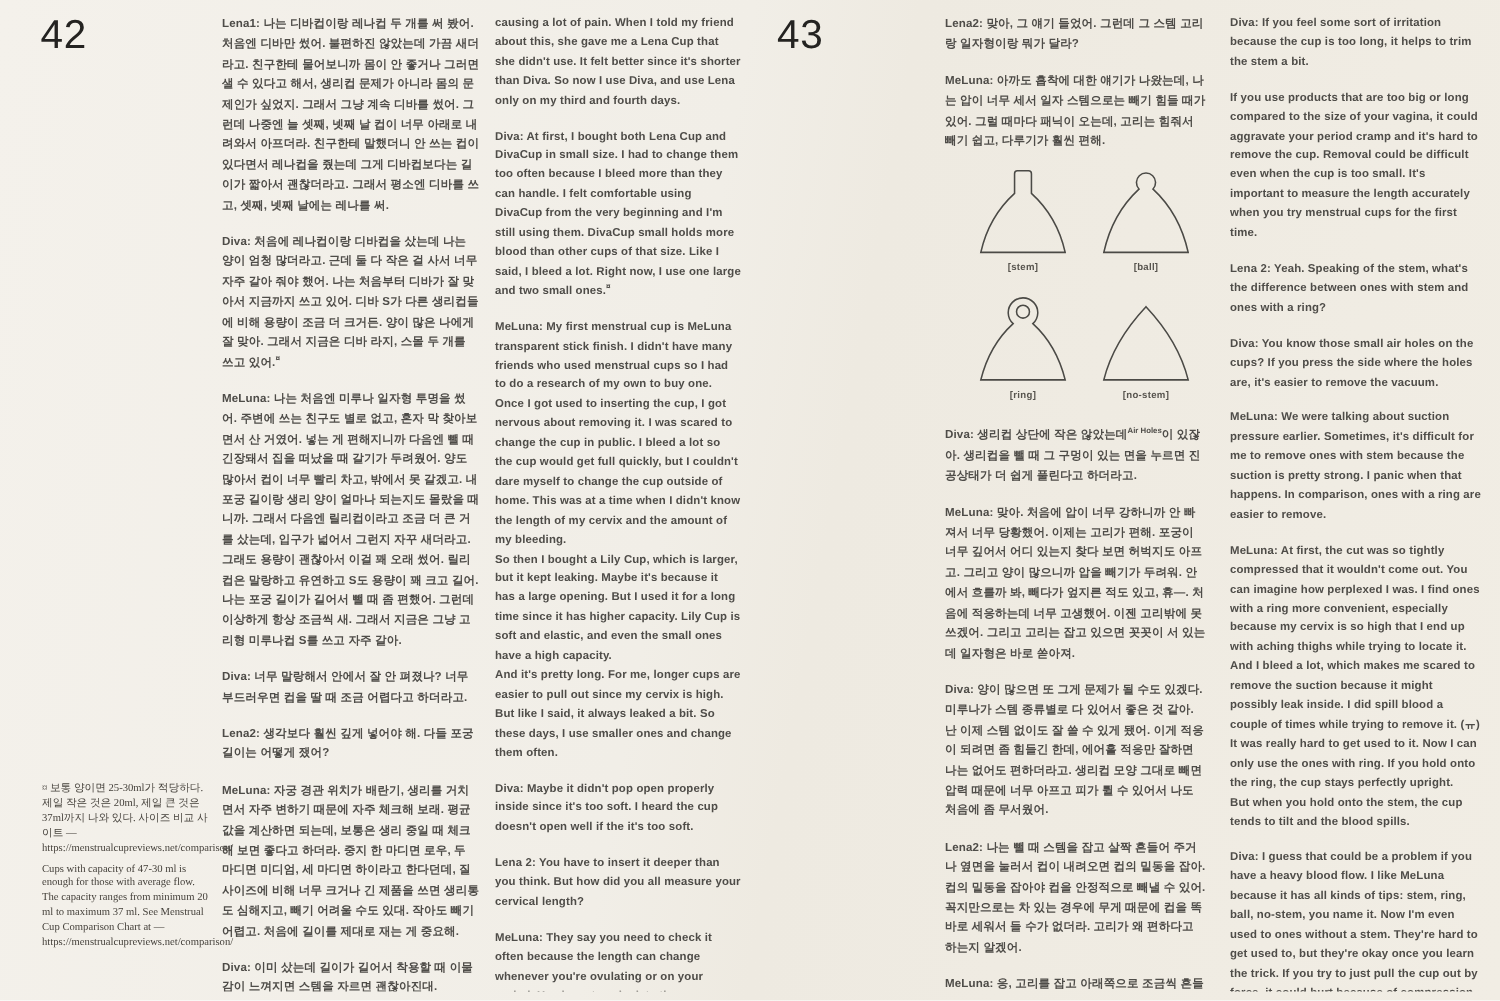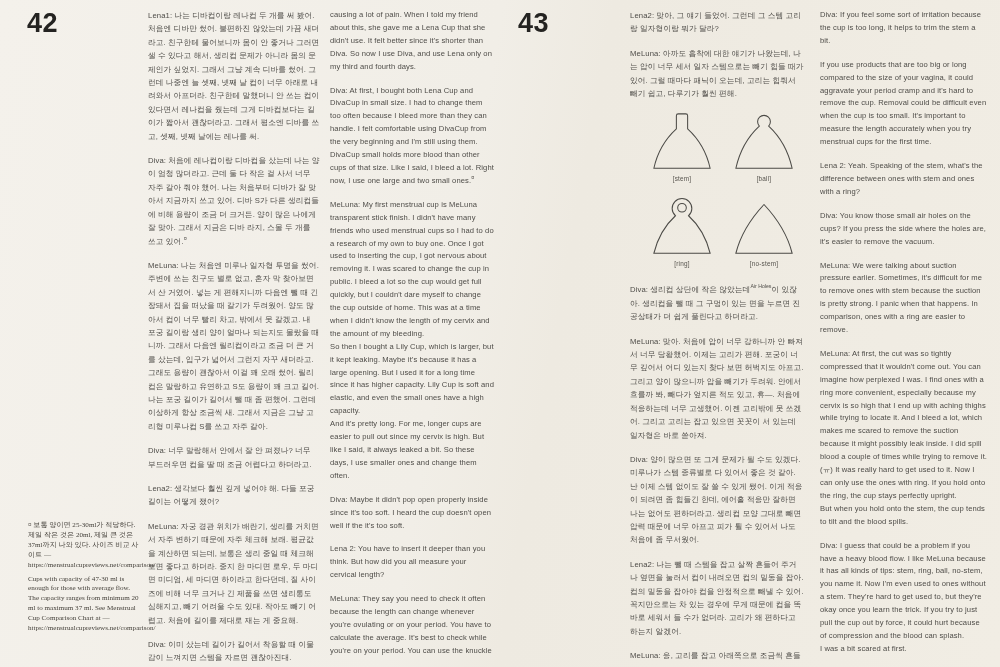--- a/index.html
+++ b/index.html
@@ -5,27 +5,27 @@
   html,body{margin:0;padding:0;}
   body{
     width:1000px;height:667px;position:relative;overflow:hidden;
     background:linear-gradient(100deg,#f4f1eb 0%,#f1eee7 45%,#eeeae1 55%,#f1ede4 100%);
     font-family:"Liberation Sans","DejaVu Sans",sans-serif;
     color:#4e4c48;
     -webkit-font-smoothing:antialiased;
   }
   .page-num{
     position:absolute;top:8px;
-    font-size:27px;font-weight:700;color:#242321;letter-spacing:0.5px;
+    font-size:27px;font-weight:400;color:#242321;letter-spacing:0.5px;
   }
   .pn42{left:27px;}
   .pn43{left:518px;}
   .col{
     position:absolute;top:9px;height:652px;overflow:hidden;
-    font-size:7.7px;line-height:13.4px;letter-spacing:0.1px;
+    font-size:7.7px;line-height:13.4px;letter-spacing:0.1px;font-weight:bold;
   }
   .col p{margin:0 0 11px;white-space:pre-line;}
   .col1{left:148px;width:172px;}
   .col2{left:330px;width:164px;font-size:7.6px;line-height:12.9px;}
   .col3{left:630px;width:174px;}
   .col4{left:820px;width:168px;font-size:7.6px;line-height:12.9px;}
   sup.mark{font-size:5.5px;line-height:0;}
   sup.airholes{font-size:5.2px;line-height:0;letter-spacing:0;}
   .footnote{
     position:absolute;left:28px;top:521px;width:114px;

